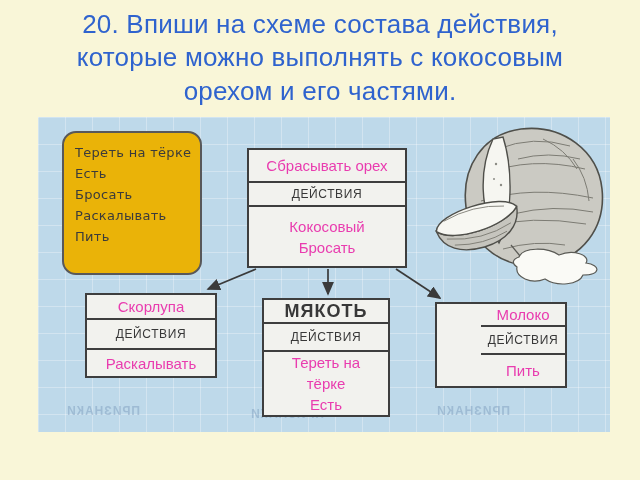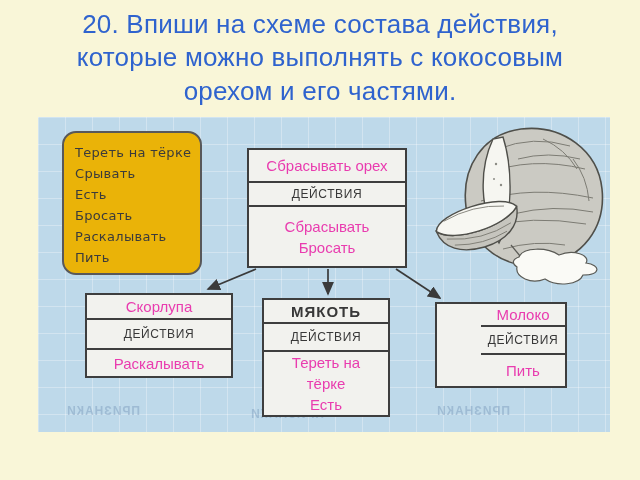--- a/index.html
+++ b/index.html
@@ -82,29 +82,29 @@
   }
   .row {
     display: flex;
     flex-direction: column;
     justify-content: center;
     align-items: center;
     border-bottom: 2px solid var(--box-border, #3e3e3e);
   }
   .row:last-child { border-bottom: none; flex: 1; }
   .head    { color: var(--magenta, #e93caf); font-size: 15px; }
-  .head-dark { color: var(--dark-text, #383838); font-weight: bold; font-size: 15px; letter-spacing: 1px; }
+  .head-dark { color: var(--dark-text, #383838); font-weight: bold; font-size: 18px; letter-spacing: 1px; }
   .seclab  { color: var(--dark-text, #383838); font-size: 12px; letter-spacing: 0.6px; }
   .actions { color: var(--magenta, #e93caf); font-size: 15px; line-height: 21px; }
 
   .box-root  { left: 209px; top: 31px;  width: 160px; height: 120px; }
   .box-root .row-1 { height: 33px; }
   .box-root .row-2 { height: 24px; }
 
-  .box-shell { left: 47px;  top: 176px; width: 148px; height: 85px; }
+  .box-shell { left: 47px;  top: 176px; width: 132px; height: 85px; }
   .box-shell .row-1 { height: 25px; }
   .box-shell .row-2 { height: 30px; }
 
   .box-pulp  { left: 224px; top: 181px; width: 128px; height: 119px; }
   .box-pulp .row-1 { height: 25px; }
   .box-pulp .row-2 { height: 29px; }
   .box-pulp .action-wrap { max-width: 96px; }
 
   .box-milk  { left: 397px; top: 185px; width: 132px; height: 86px; padding-left: 44px; }
   .box-milk .row-1 { height: 23px; }
@@ -123,21 +123,20 @@
 
   <div class="scan">
     <div class="grid"></div>
 
     <span class="bleed bleed-1">ПРИЗНАКИ</span>
     <span class="bleed bleed-2">ПРИЗНАКИ</span>
     <span class="bleed bleed-3">ПРИЗНАКИ</span>
 
     <div class="wordlist">
       <div>Тереть на тёрке</div>
-      <div>Срывать</div>
       <div>Есть</div>
       <div>Бросать</div>
       <div>Раскалывать</div>
       <div>Пить</div>
     </div>
 
     <svg class="arrows" width="572" height="315" viewBox="0 0 572 315">
       <defs>
         <marker id="ah" markerWidth="9" markerHeight="8" refX="7" refY="3.5" orient="auto">
           <path d="M0,0 L8,3.5 L0,7 Z" fill="#3a3a3a"></path>
@@ -145,21 +144,21 @@
       </defs>
       <line x1="218" y1="152" x2="170" y2="172" stroke="#3a3a3a" stroke-width="1.7" marker-end="url(#ah)"></line>
       <line x1="290" y1="152" x2="290" y2="177" stroke="#3a3a3a" stroke-width="1.7" marker-end="url(#ah)"></line>
       <line x1="358" y1="152" x2="402" y2="181" stroke="#3a3a3a" stroke-width="1.7" marker-end="url(#ah)"></line>
     </svg>
 
     <div class="box box-root">
       <div class="row row-1 head">Сбрасывать орех</div>
       <div class="row row-2 seclab">ДЕЙСТВИЯ</div>
       <div class="row actions">
-        <div>Сбрасывать</div>
+        <div>Кокосовый</div>
         <div>Бросать</div>
       </div>
     </div>
 
     <div class="box box-shell">
       <div class="row row-1 head">Скорлупа</div>
       <div class="row row-2 seclab">ДЕЙСТВИЯ</div>
       <div class="row actions">
         <div>Раскалывать</div>
       </div>

